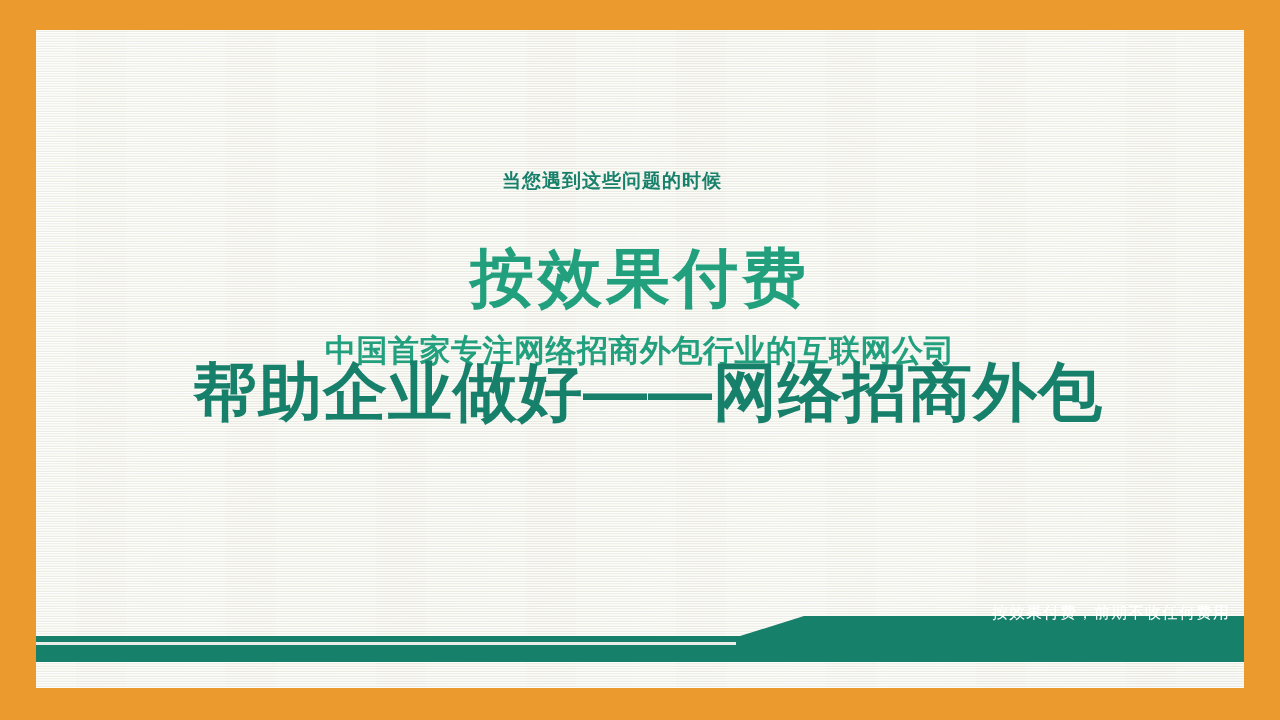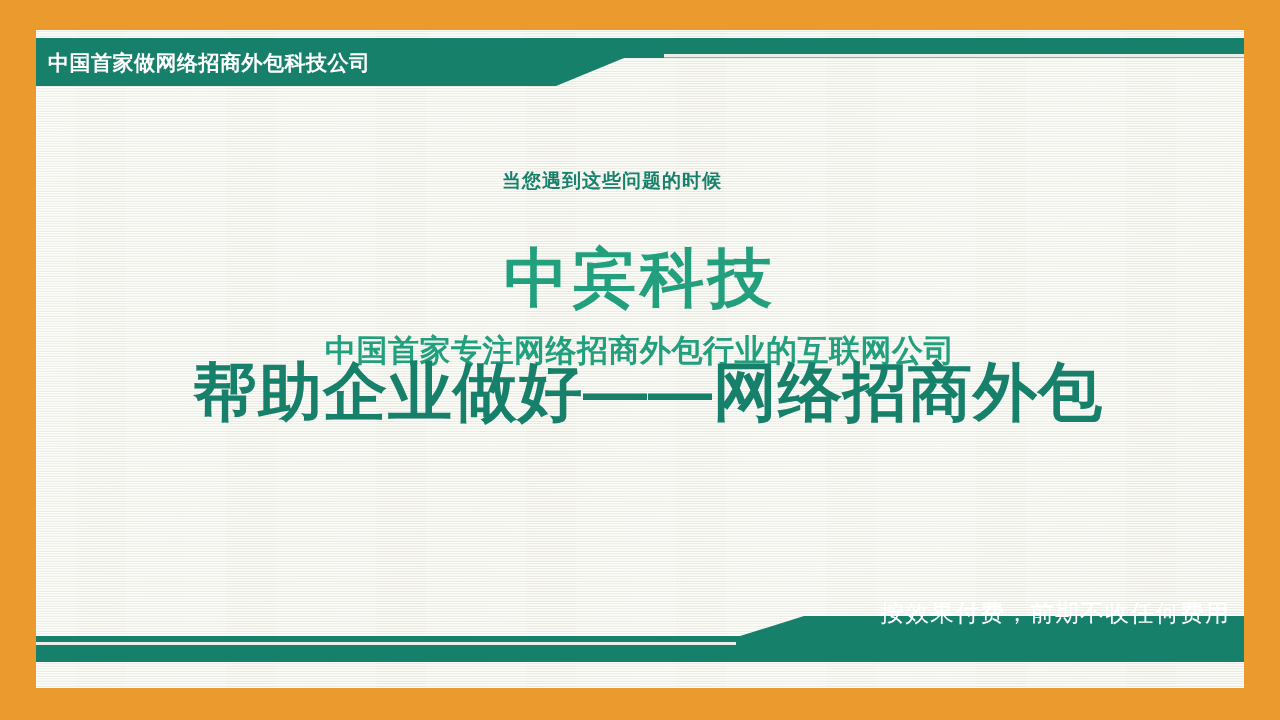--- a/index.html
+++ b/index.html
@@ -146,46 +146,37 @@
   }
   #footer-banner svg { display: block; }
 
   #footer-text {
     position: absolute;
     right: 14px;
     bottom: 34px;
     height: 30px;
     line-height: 30px;
     color: #ffffff;
-    font-size: 24px;
+    font-size: 16px;
     font-weight: normal;
     letter-spacing: 1px;
     white-space: nowrap;
   }
 </style>
 </head>
 <body>
 
 <div id="slide">
 
   <div id="panel">
 
-    <div id="header-banner">
-      <svg width="1208" height="48" viewBox="0 0 1208 48" xmlns="http://www.w3.org/2000/svg">
-
-        <path d="M0,0 L1208,0 L1208,20 L588,20 L520,48 L0,48 Z" fill="#17806a"></path>
-
-        <path d="M628,16 L1208,16 L1208,19.5 L628,19.5 Z" fill="#f4f4ef" opacity="0.95"></path>
-      </svg>
-      <div id="header-title">中国首家做网络招商外包科技公司</div>
-    </div>
 
     <div id="center-block">
       <div id="eyebrow">当您遇到这些问题的时候</div>
-      <div id="brand">中宾科技</div>
+      <div id="brand">按效果付费</div>
       <div id="tagline">中国首家专注网络招商外包行业的互联网公司</div>
       <div id="headline">帮助企业做好——网络招商外包</div>
     </div>
 
     <div id="footer-banner">
       <svg width="1208" height="46" viewBox="0 0 1208 46" xmlns="http://www.w3.org/2000/svg">
 
         <path d="M0,20 L704,20 L768,0 L1208,0 L1208,46 L0,46 Z" fill="#17806a"></path>
 
         <path d="M0,26 L700,26 L700,29 L0,29 Z" fill="#f4f4ef" opacity="0.95"></path>

